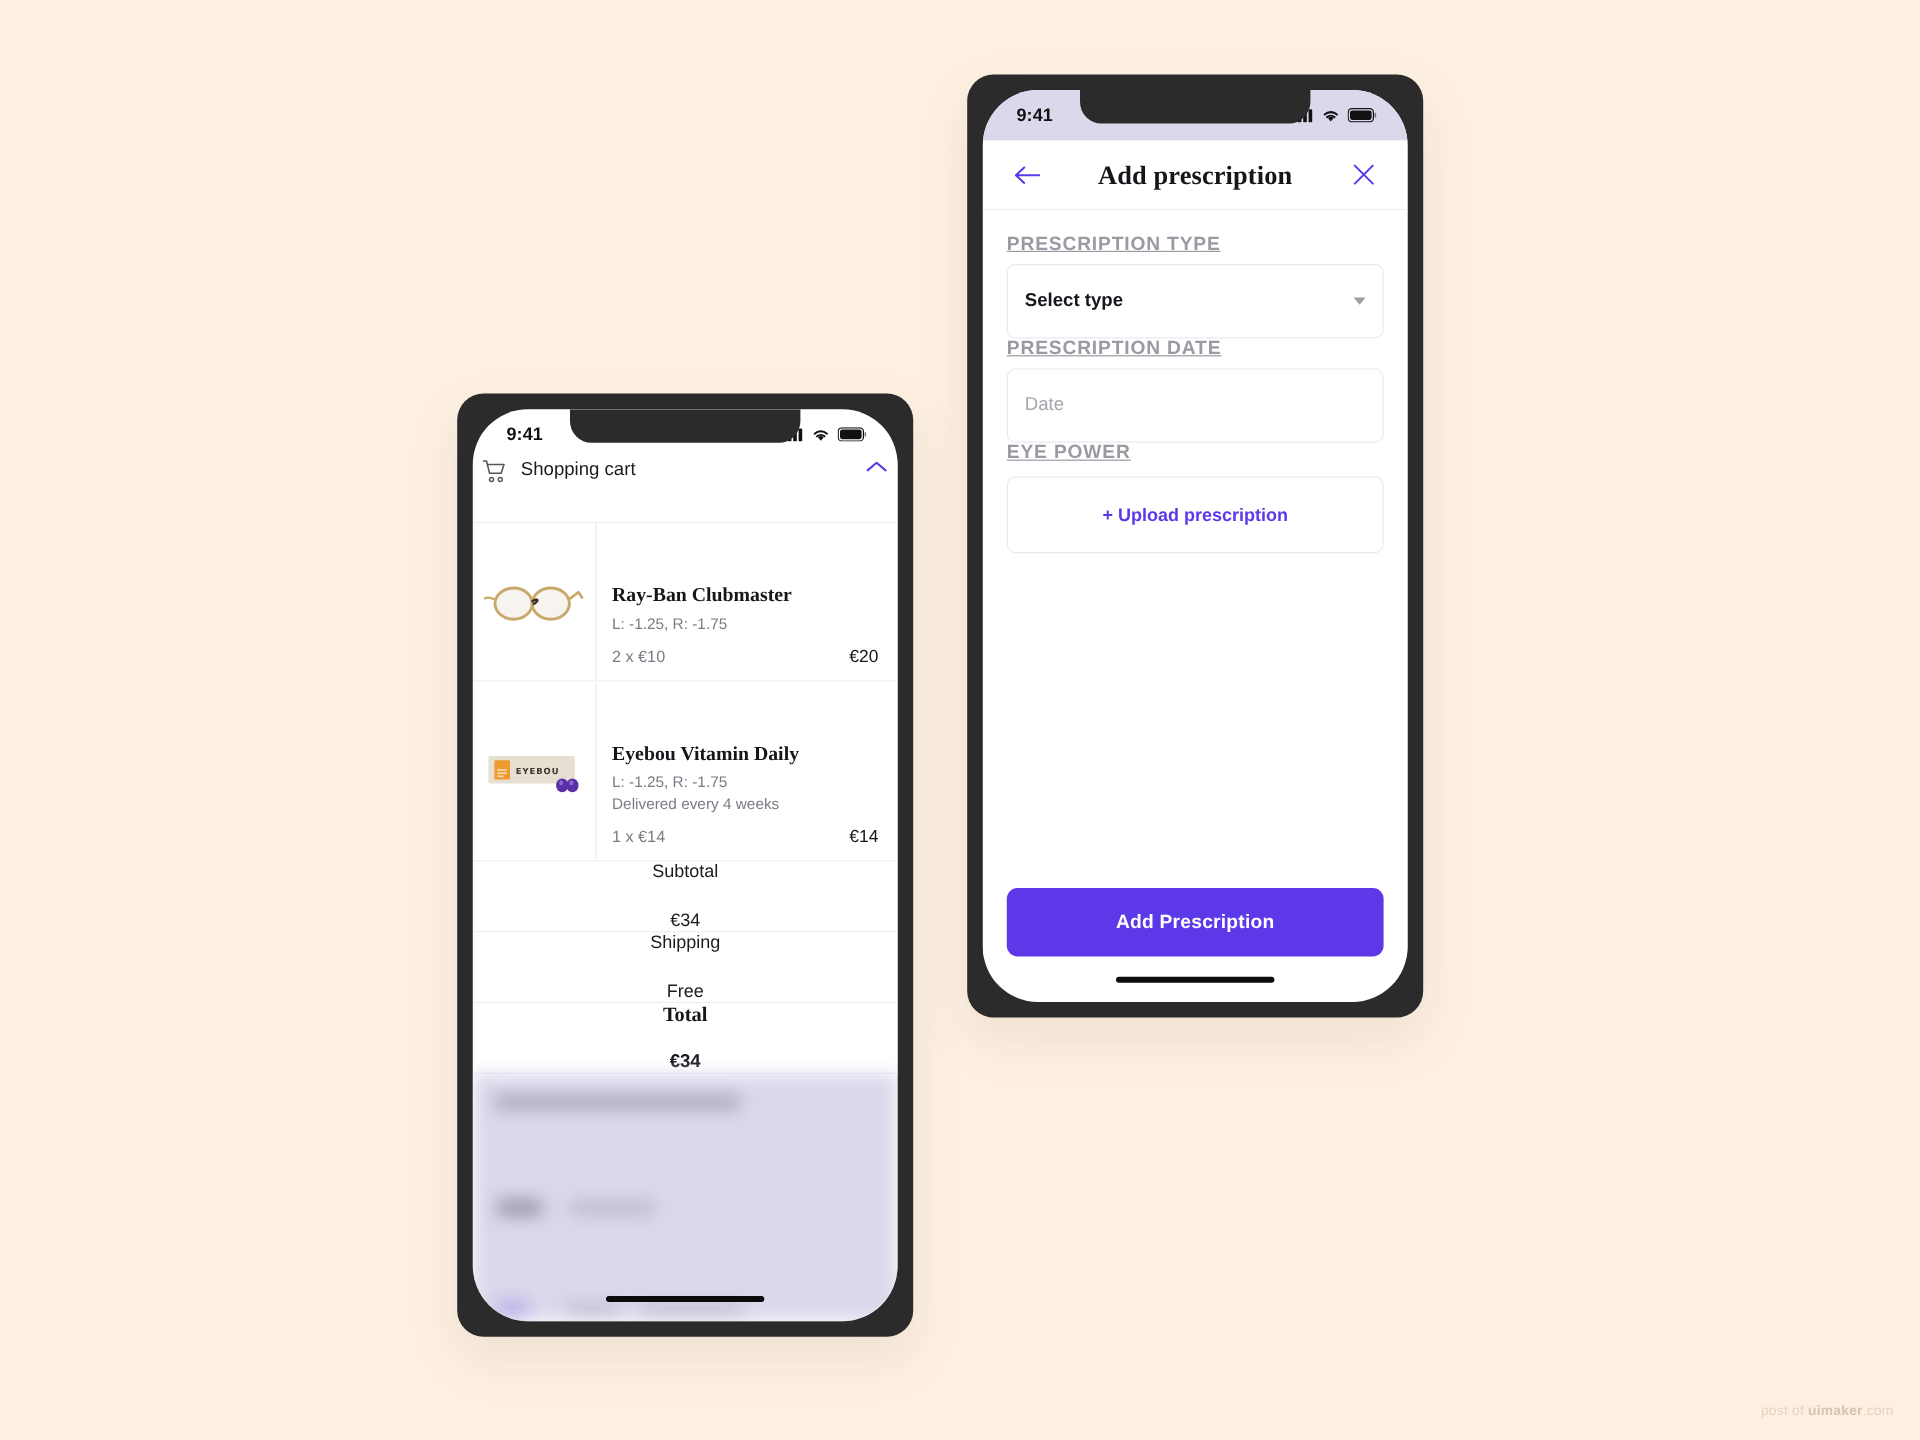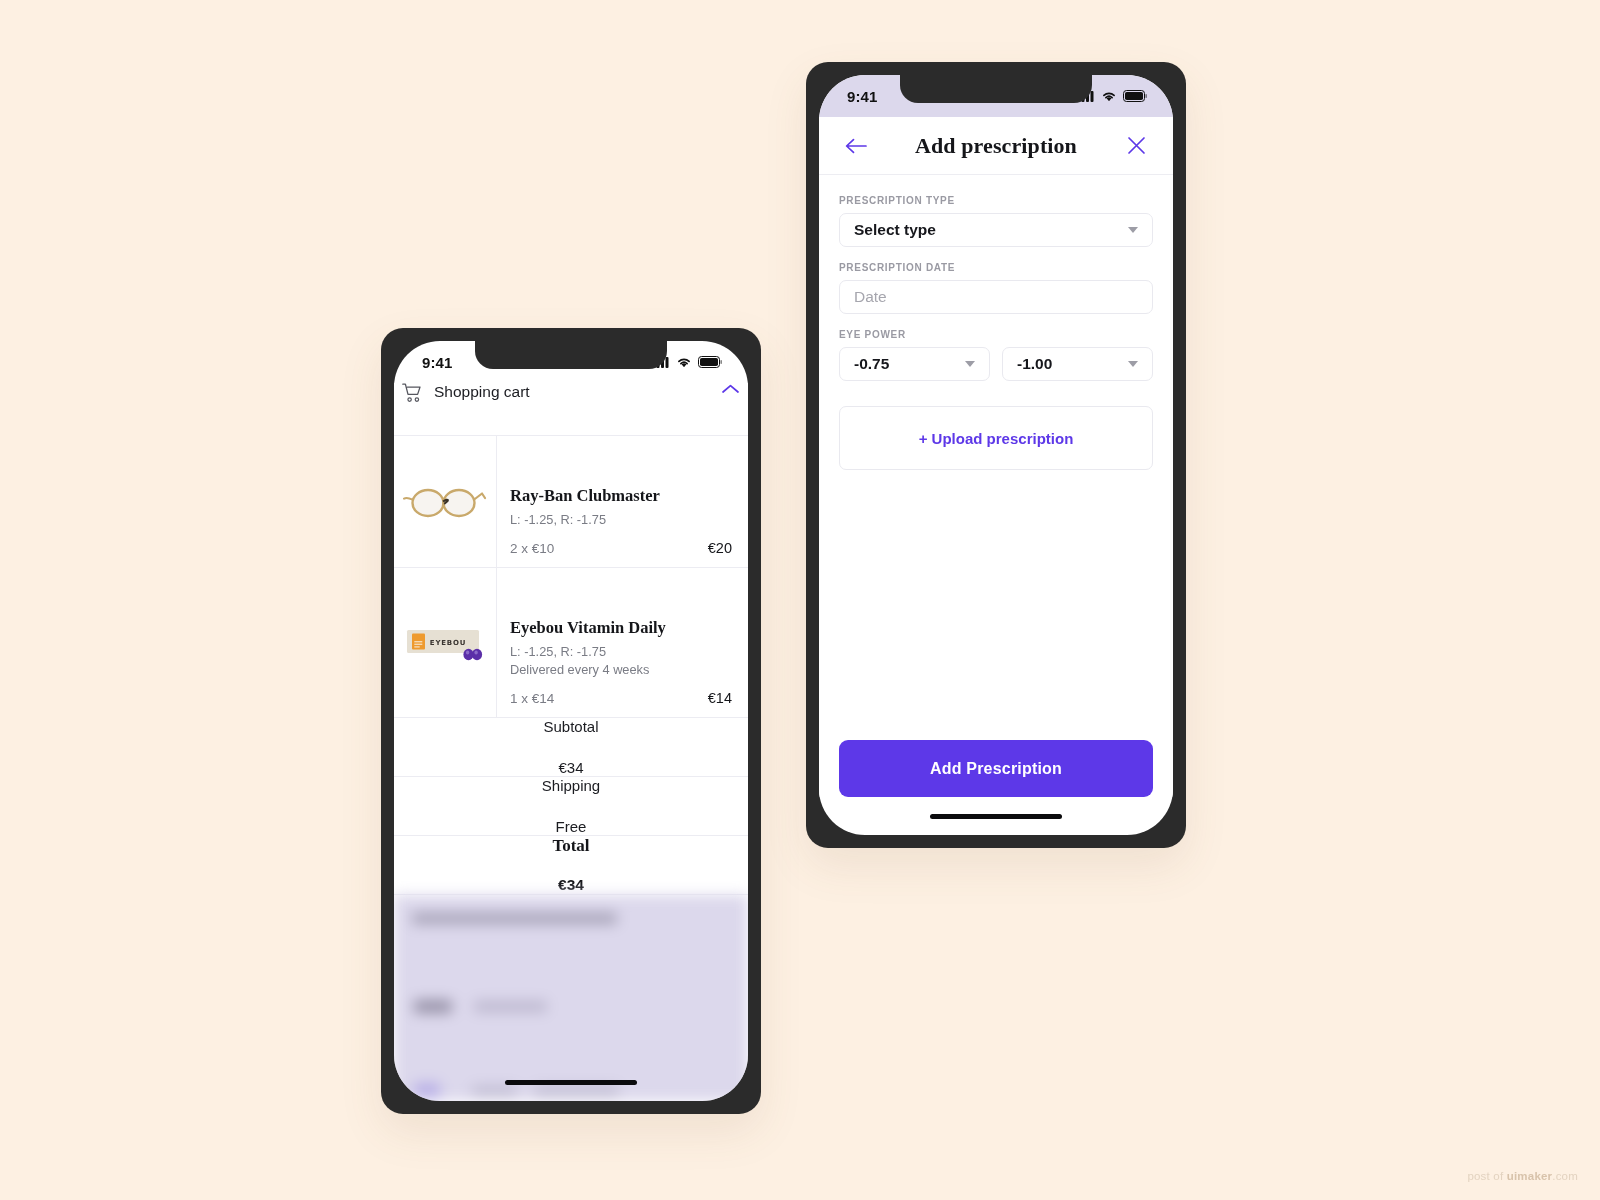--- a/index.html
+++ b/index.html
@@ -157,32 +157,32 @@
   }
   .bl-text3 {
     position: absolute; left: 140px; top: 191px;
     width: 85px; height: 10px;
     background: rgba(95,90,120,0.22); border-radius: 3px;
   }
 
   
   .form-body { padding: 20px 20px 0 20px; background: #fff; flex: 1; }
   .field-label {
-    font-size: 10px; font-weight: 700; letter-spacing: .7px;
+    font-size: 16px; font-weight: 700; letter-spacing: .7px;
     color: #9A9AA3; text-transform: uppercase;
     margin-bottom: 7px;
+    text-decoration: underline;
   }
   .field-box {
-    height: 34px;
+    height: 62px;
     border: 1px solid #E9E9EF;
     border-radius: 7px;
     background: #fff;
     display: flex; align-items: center;
     padding: 0 14px;
-    margin-bottom: 15px;
     cursor: pointer;
   }
   .field-val { font-size: 15.5px; font-weight: 700; color: #16171C; flex: 1; }
   .field-val.placeholder { font-weight: 400; color: #A6A6AE; }
   .caret {
     width: 0; height: 0;
     border-left: 5.5px solid transparent;
     border-right: 5.5px solid transparent;
     border-top: 6.5px solid #9D9DA6;
   }
@@ -394,30 +394,20 @@
             <span class="field-val">Select type</span>
             <span class="caret"></span>
           </div>
 
           <div class="field-label">PRESCRIPTION DATE</div>
           <div class="field-box">
             <span class="field-val placeholder">Date</span>
           </div>
 
           <div class="field-label">EYE POWER</div>
-          <div class="eye-row">
-            <div class="field-box">
-              <span class="field-val">-0.75</span>
-              <span class="caret"></span>
-            </div>
-            <div class="field-box">
-              <span class="field-val">-1.00</span>
-              <span class="caret"></span>
-            </div>
-          </div>
 
           <div class="upload-box">
             <span class="upload-text">+ Upload prescription</span>
           </div>
         </div>
 
         <div class="cta-wrap">
           <div class="cta">
             <span class="cta-label">Add Prescription</span>
           </div>

